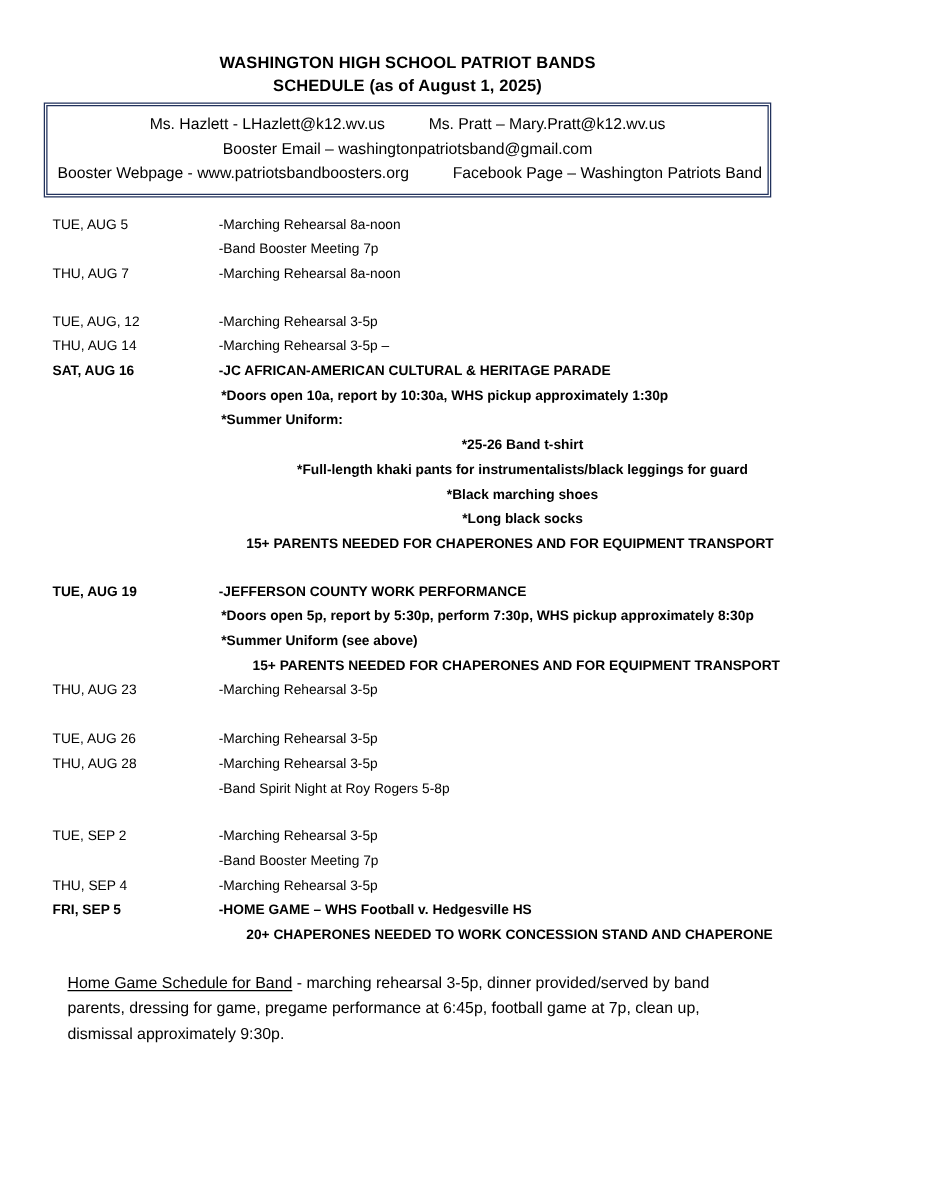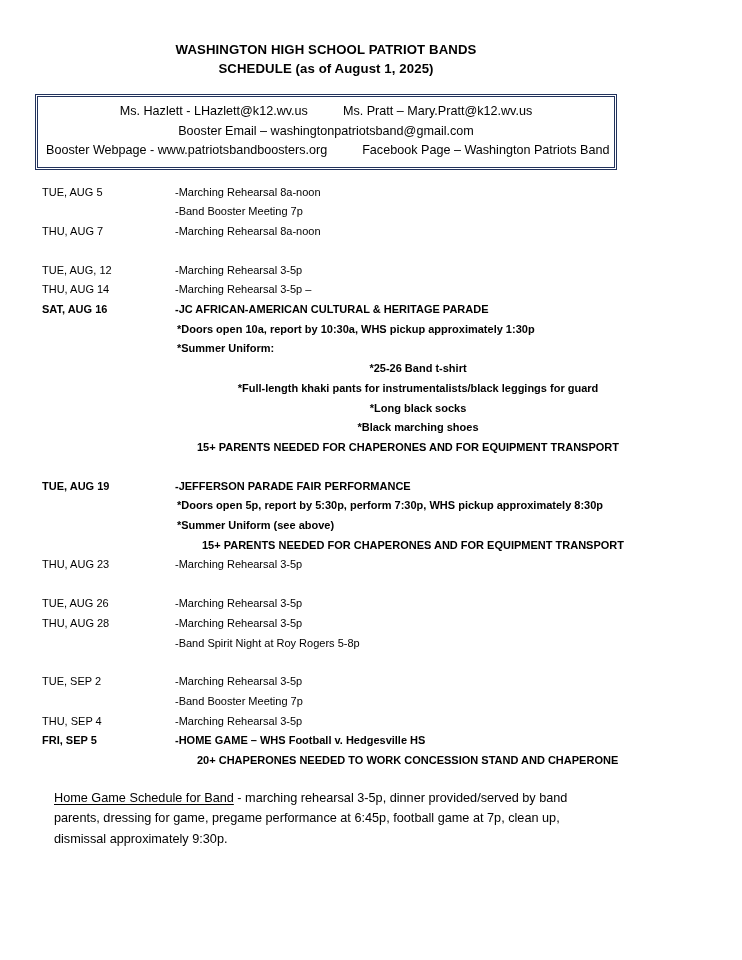--- a/index.html
+++ b/index.html
@@ -30,21 +30,21 @@
   }
   .title-line {
     font-size: 13.2px;
     font-weight: bold;
     letter-spacing: 0.1px;
     line-height: 19px;
   }
 
   
   .contact-box {
-    margin: 16px 35px 0 35px;
+    margin: 4px 35px 0 35px;
     border: 3px double #1f3864;
     border-width: 3px;
     border-style: double;
     border-color: #22325c;
     padding: 5px 8px 6px 8px;
     box-sizing: border-box;
   }
   .contact-line {
     font-size: 12.6px;
     line-height: 19.5px;
@@ -146,34 +146,34 @@
       <div class="sched-row bold">
         <div class="sched-date"></div>
         <div class="sched-text ind-2"><span>*25-26 Band t-shirt</span></div>
       </div>
       <div class="sched-row bold">
         <div class="sched-date"></div>
         <div class="sched-text ind-2"><span>*Full-length khaki pants for instrumentalists/black leggings for guard</span></div>
       </div>
       <div class="sched-row bold">
         <div class="sched-date"></div>
+        <div class="sched-text ind-2"><span>*Black marching shoes</span></div>
+      </div>
+      <div class="sched-row bold">
+        <div class="sched-date"></div>
         <div class="sched-text ind-2"><span>*Long black socks</span></div>
       </div>
       <div class="sched-row bold">
         <div class="sched-date"></div>
-        <div class="sched-text ind-2"><span>*Black marching shoes</span></div>
-      </div>
-      <div class="sched-row bold">
-        <div class="sched-date"></div>
         <div class="sched-text ind-3"><span>15+ PARENTS NEEDED FOR CHAPERONES AND FOR EQUIPMENT TRANSPORT</span></div>
       </div>
       <div class="gap"></div>
       <div class="sched-row bold">
         <div class="sched-date">TUE, AUG 19</div>
-        <div class="sched-text ind-0"><span>-JEFFERSON PARADE FAIR PERFORMANCE</span></div>
+        <div class="sched-text ind-0"><span>-JEFFERSON COUNTY WORK PERFORMANCE</span></div>
       </div>
       <div class="sched-row bold">
         <div class="sched-date"></div>
         <div class="sched-text ind-1"><span>*Doors open 5p, report by 5:30p, perform 7:30p, WHS pickup approximately 8:30p</span></div>
       </div>
       <div class="sched-row bold">
         <div class="sched-date"></div>
         <div class="sched-text ind-1"><span>*Summer Uniform (see above)</span></div>
       </div>
       <div class="sched-row bold">

